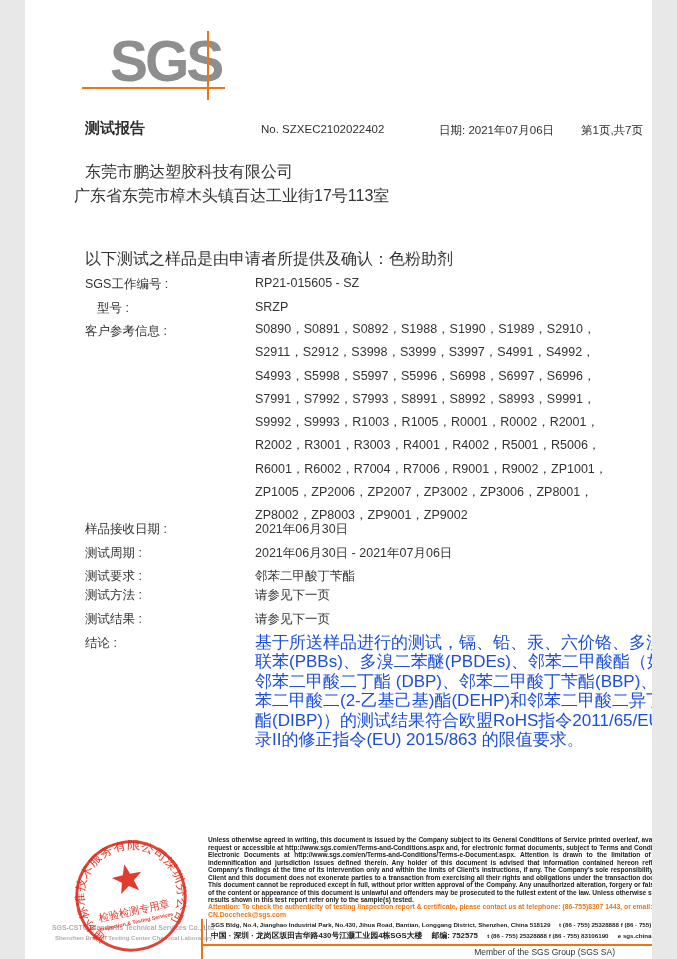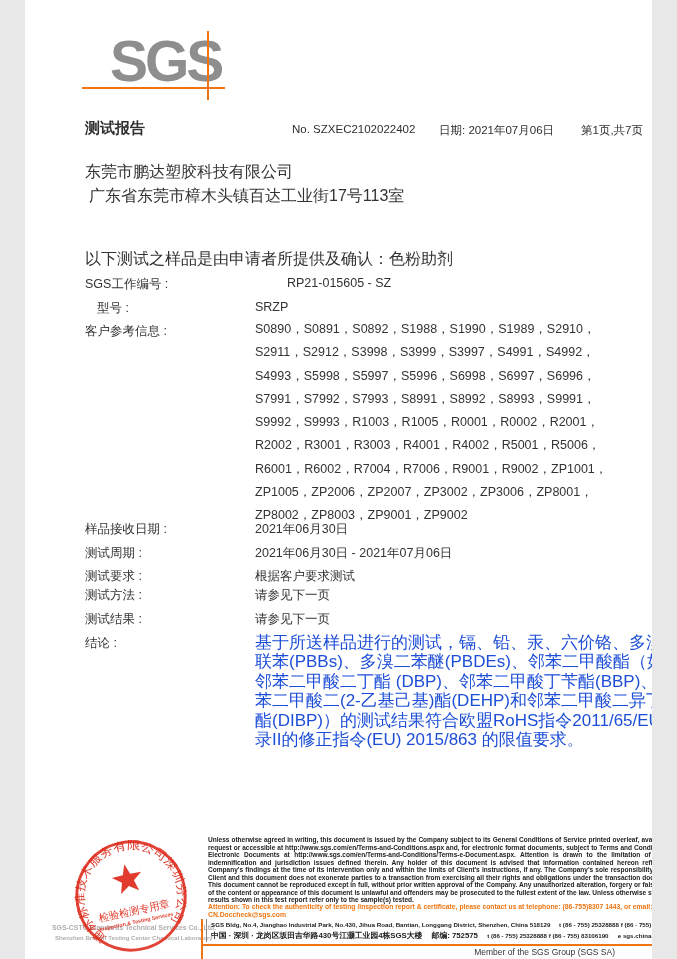--- a/index.html
+++ b/index.html
@@ -38,31 +38,31 @@
 </head>
 <body>
 
 <div class="page">
 
   <div class="abs logo-text" style="left:85px;top:33px;">SGS</div>
   <div class="abs logo-hline" style="left:57px;top:87px;width:143px;"></div>
   <div class="abs logo-vline" style="left:182px;top:31px;height:69px;"></div>
 
   <div class="abs doc-title" style="left:60px;top:119px;">测试报告</div>
-  <div class="abs hmeta" style="left:236px;top:123px;margin-left:31px;">No. SZXEC2102022402</div>
+  <div class="abs hmeta" style="left:236px;top:123px;">No. SZXEC2102022402</div>
   <div class="abs hmeta" style="left:414px;top:123px;">日期: 2021年07月06日</div>
   <div class="abs hmeta" style="left:556px;top:123px;">第1页,共7页</div>
 
   <div class="abs cn" style="left:60px;top:162px;">东莞市鹏达塑胶科技有限公司</div>
-  <div class="abs cn" style="left:64px;top:186px;text-align:right;">广东省东莞市樟木头镇百达工业街17号113室</div>
+  <div class="abs cn" style="left:49px;top:186px;text-align:right;">广东省东莞市樟木头镇百达工业街17号113室</div>
 
   <div class="abs cn" style="left:60px;top:249px;">以下测试之样品是由申请者所提供及确认：色粉助剂</div>
 
   <div class="abs label" style="left:60px;top:276px;text-align:right;">SGS工作编号 :</div>
-  <div class="abs value" style="left:230px;top:276px;margin-left:32px;">RP21-015605 - SZ</div>
+  <div class="abs value" style="left:230px;top:276px;">RP21-015605 - SZ</div>
 
   <div class="abs label" style="left:72px;top:300px;">型号 :</div>
   <div class="abs value" style="left:230px;top:300px;">SRZP</div>
 
   <div class="abs label" style="left:60px;top:323px;text-align:center;">客户参考信息 :</div>
   <div class="abs ref-lines" style="left:230px;top:318px;">
     <div>S0890，S0891，S0892，S1988，S1990，S1989，S2910，</div>
     <div>S2911，S2912，S3998，S3999，S3997，S4991，S4992，</div>
     <div>S4993，S5998，S5997，S5996，S6998，S6997，S6996，</div>
     <div>S7991，S7992，S7993，S8991，S8992，S8993，S9991，</div>
@@ -73,21 +73,21 @@
     <div>ZP8002，ZP8003，ZP9001，ZP9002</div>
   </div>
 
   <div class="abs label" style="left:60px;top:521px;">样品接收日期 :</div>
   <div class="abs value" style="left:230px;top:521px;">2021年06月30日</div>
 
   <div class="abs label" style="left:60px;top:545px;">测试周期 :</div>
   <div class="abs value" style="left:230px;top:545px;">2021年06月30日 - 2021年07月06日</div>
 
   <div class="abs label" style="left:60px;top:568px;">测试要求 :</div>
-  <div class="abs value" style="left:230px;top:568px;">根据客户要求测试</div>
+  <div class="abs value" style="left:230px;top:568px;">邻苯二甲酸丁苄酯</div>
 
   <div class="abs label" style="left:60px;top:587px;">测试方法 :</div>
   <div class="abs value" style="left:230px;top:587px;">请参见下一页</div>
 
   <div class="abs label" style="left:60px;top:611px;">测试结果 :</div>
   <div class="abs value" style="left:230px;top:611px;">请参见下一页</div>
 
   <div class="abs label" style="left:60px;top:635px;">结论 :</div>
   <div class="abs conclusion" style="left:230px;top:633px;">基于所送样品进行的测试，镉、铅、汞、六价铬、多溴联苯(PBBs)、多溴二苯醚(PBDEs)、邻苯二甲酸酯（如邻苯二甲酸二丁酯 (DBP)、邻苯二甲酸丁苄酯(BBP)、邻苯二甲酸二(2-乙基己基)酯(DEHP)和邻苯二甲酸二异丁酯(DIBP)）的测试结果符合欧盟RoHS指令2011/65/EU附录II的修正指令(EU) 2015/863 的限值要求。</div>
 

